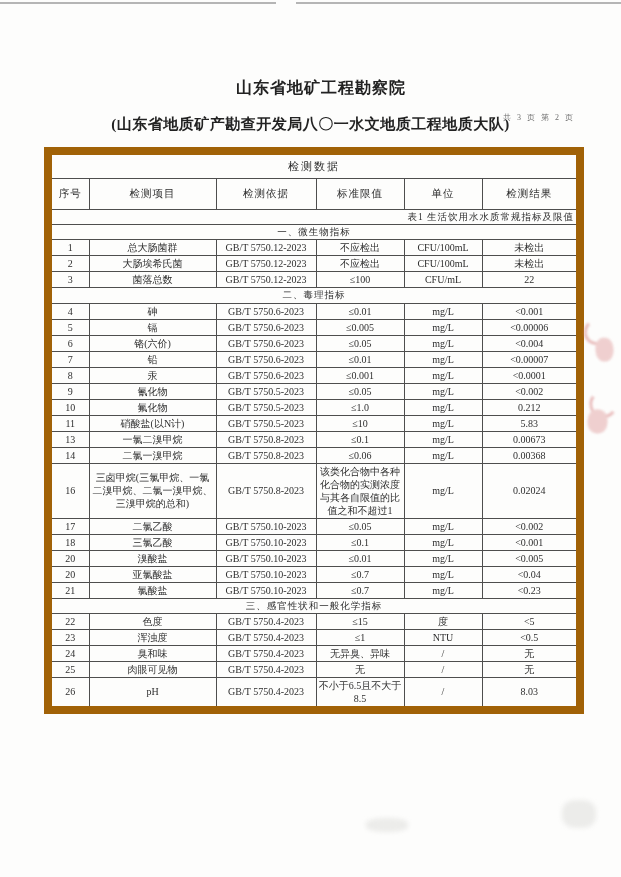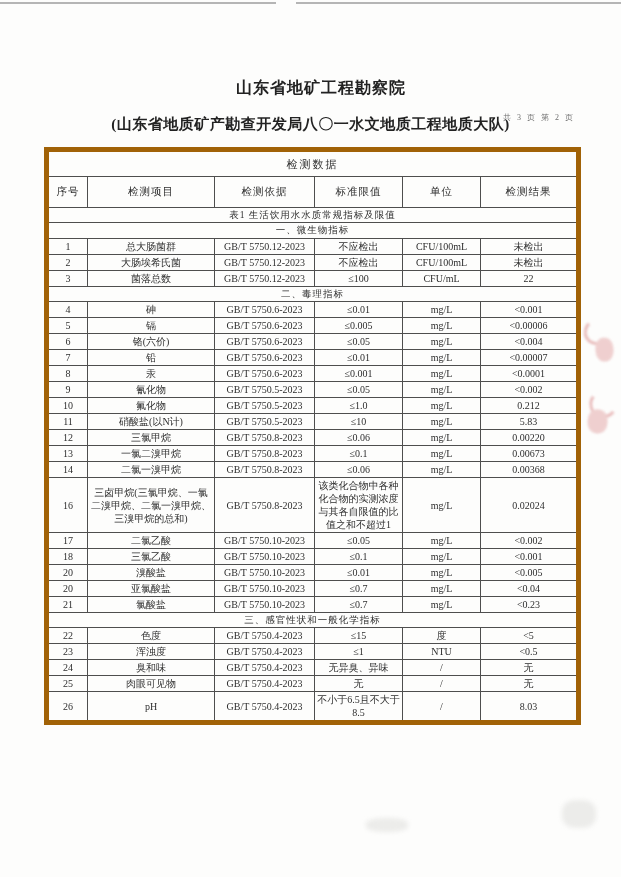--- a/index.html
+++ b/index.html
@@ -25,33 +25,33 @@
   .title-2 { font-size: 15px; font-weight: bold; letter-spacing: .5px; color: #222; margin-top: 16px; }
   .pagination {
     position: absolute; top: 112px; right: 46px;
     font-size: 8px; color: #6f6f6f; letter-spacing: 2px;
   }
 
   
   table.report {
     position: absolute; left: 44px; top: 147px;
     width: 532px; border-collapse: collapse; table-layout: fixed;
-    border: 5px solid #a16207;
+    border: 8px solid #a16207;
   }
   table.report td {
     border: 1px solid #4e4e4e;
     text-align: center; vertical-align: middle;
     font-size: 10px; line-height: 1.3;
     padding: 1px 2px;
     color: #2e2e2e;
     word-break: break-all;
   }
   tr.table-title-row td { height: 27px; font-size: 11px; letter-spacing: 2px; }
   tr.column-header-row td { height: 31px; font-size: 10.5px; letter-spacing: 1px; margin-left: 39px; }
-  tr.subtitle-row td { height: 13px; font-size: 9.5px; letter-spacing: 1px; }
+  tr.subtitle-row td { height: 13px; font-size: 9.5px; letter-spacing: 1px; text-align: right; }
   tr.section-row td { height: 12px; font-size: 9.5px; letter-spacing: 1px; margin-top: 10px; }
   tr.data-row td { height: 16px; }
   td.cell-method { font-family: "Liberation Serif", "DejaVu Serif", serif; }
 
   
   .stamp { position: absolute; pointer-events: none; filter: blur(1px); opacity: .55; }
   .stamp .arc {
     position: absolute; border: 3px solid #d98a8a; border-radius: 50%;
     border-left-color: transparent; border-bottom-color: transparent;
   }
@@ -189,28 +189,20 @@
       </tr>
       <tr class="data-row">
         <td class="cell-serial">11</td>
         <td class="cell-item">硝酸盐(以N计)</td>
         <td class="cell-method">GB/T 5750.5-2023</td>
         <td class="cell-limit">≤10</td>
         <td class="cell-unit">mg/L</td>
         <td class="cell-result">5.83</td>
       </tr>
       <tr class="data-row">
-        <td class="cell-serial">12</td>
-        <td class="cell-item">三氯甲烷</td>
-        <td class="cell-method">GB/T 5750.8-2023</td>
-        <td class="cell-limit">≤0.06</td>
-        <td class="cell-unit">mg/L</td>
-        <td class="cell-result">0.00220</td>
-      </tr>
-      <tr class="data-row">
         <td class="cell-serial">13</td>
         <td class="cell-item">一氯二溴甲烷</td>
         <td class="cell-method">GB/T 5750.8-2023</td>
         <td class="cell-limit">≤0.1</td>
         <td class="cell-unit">mg/L</td>
         <td class="cell-result">0.00673</td>
       </tr>
       <tr class="data-row">
         <td class="cell-serial">14</td>
         <td class="cell-item">二氯一溴甲烷</td>

